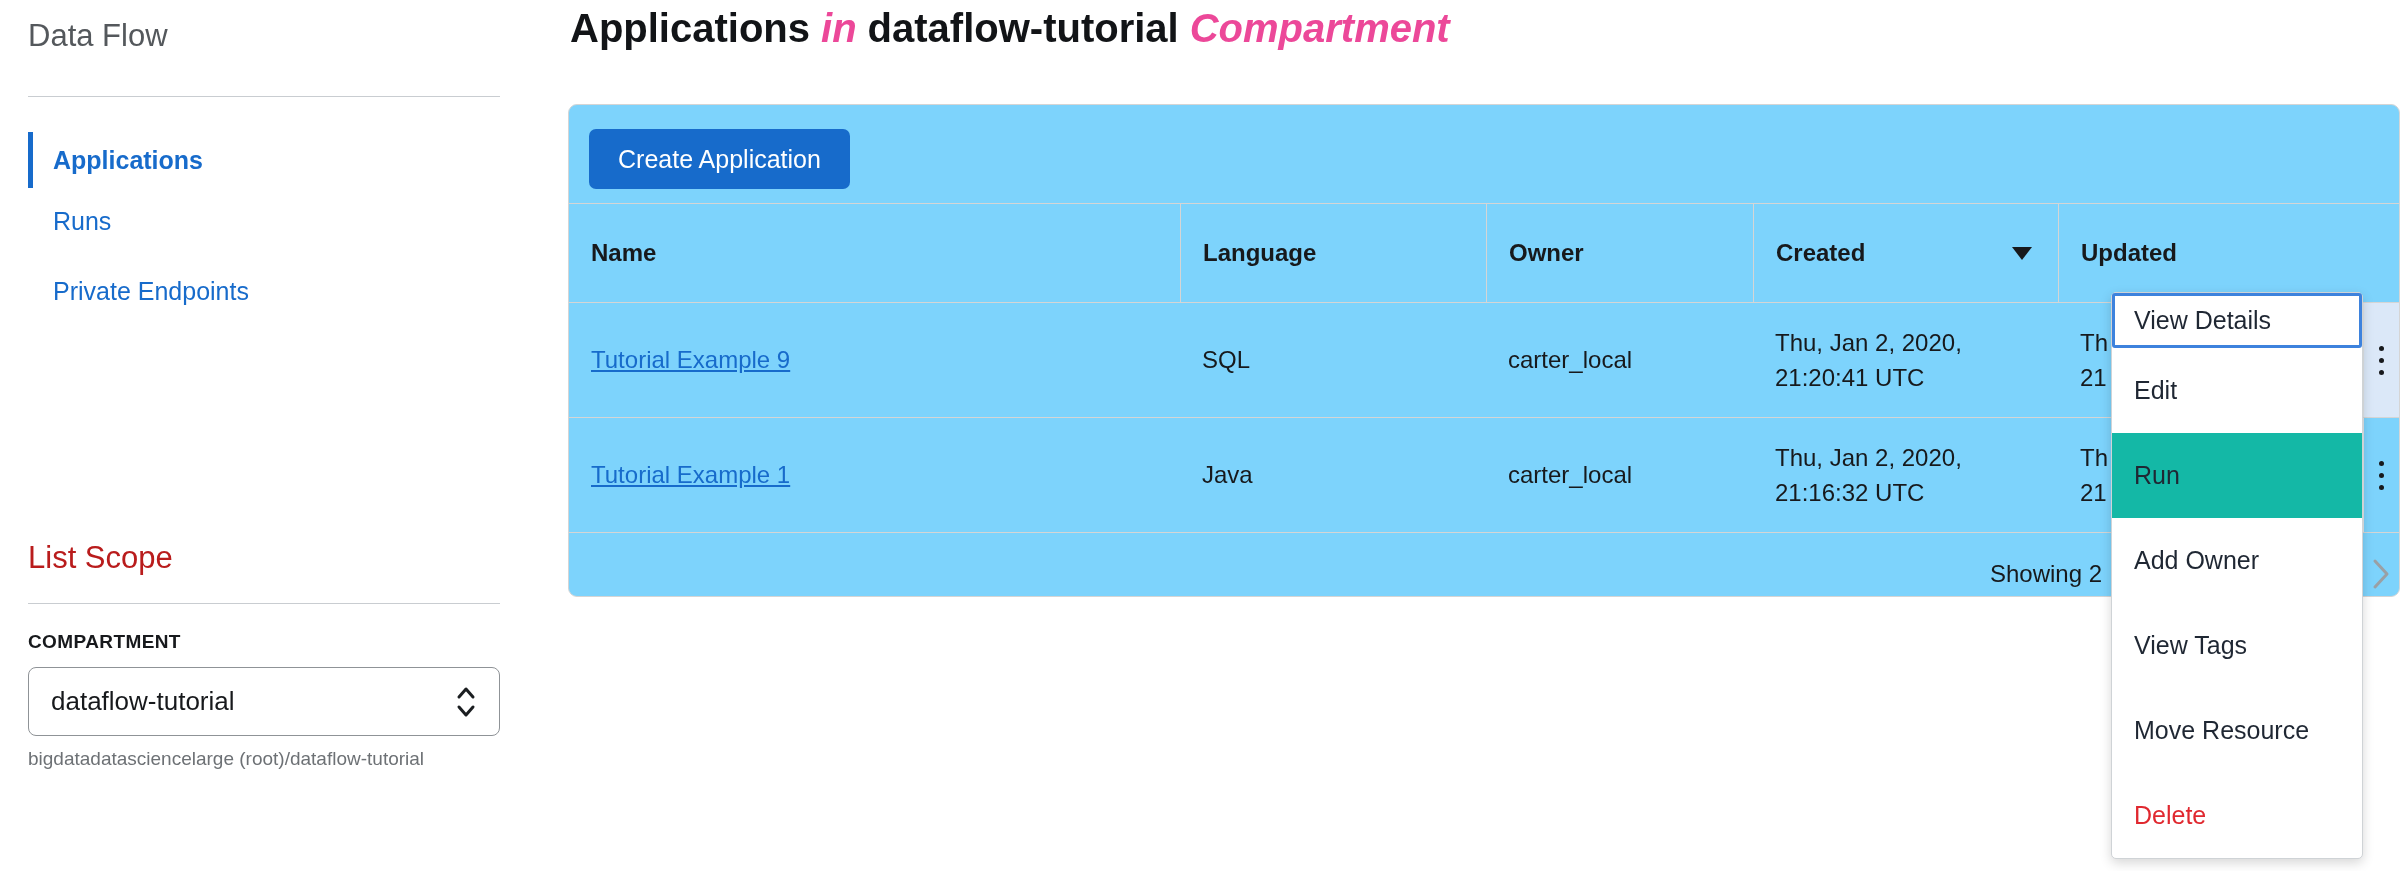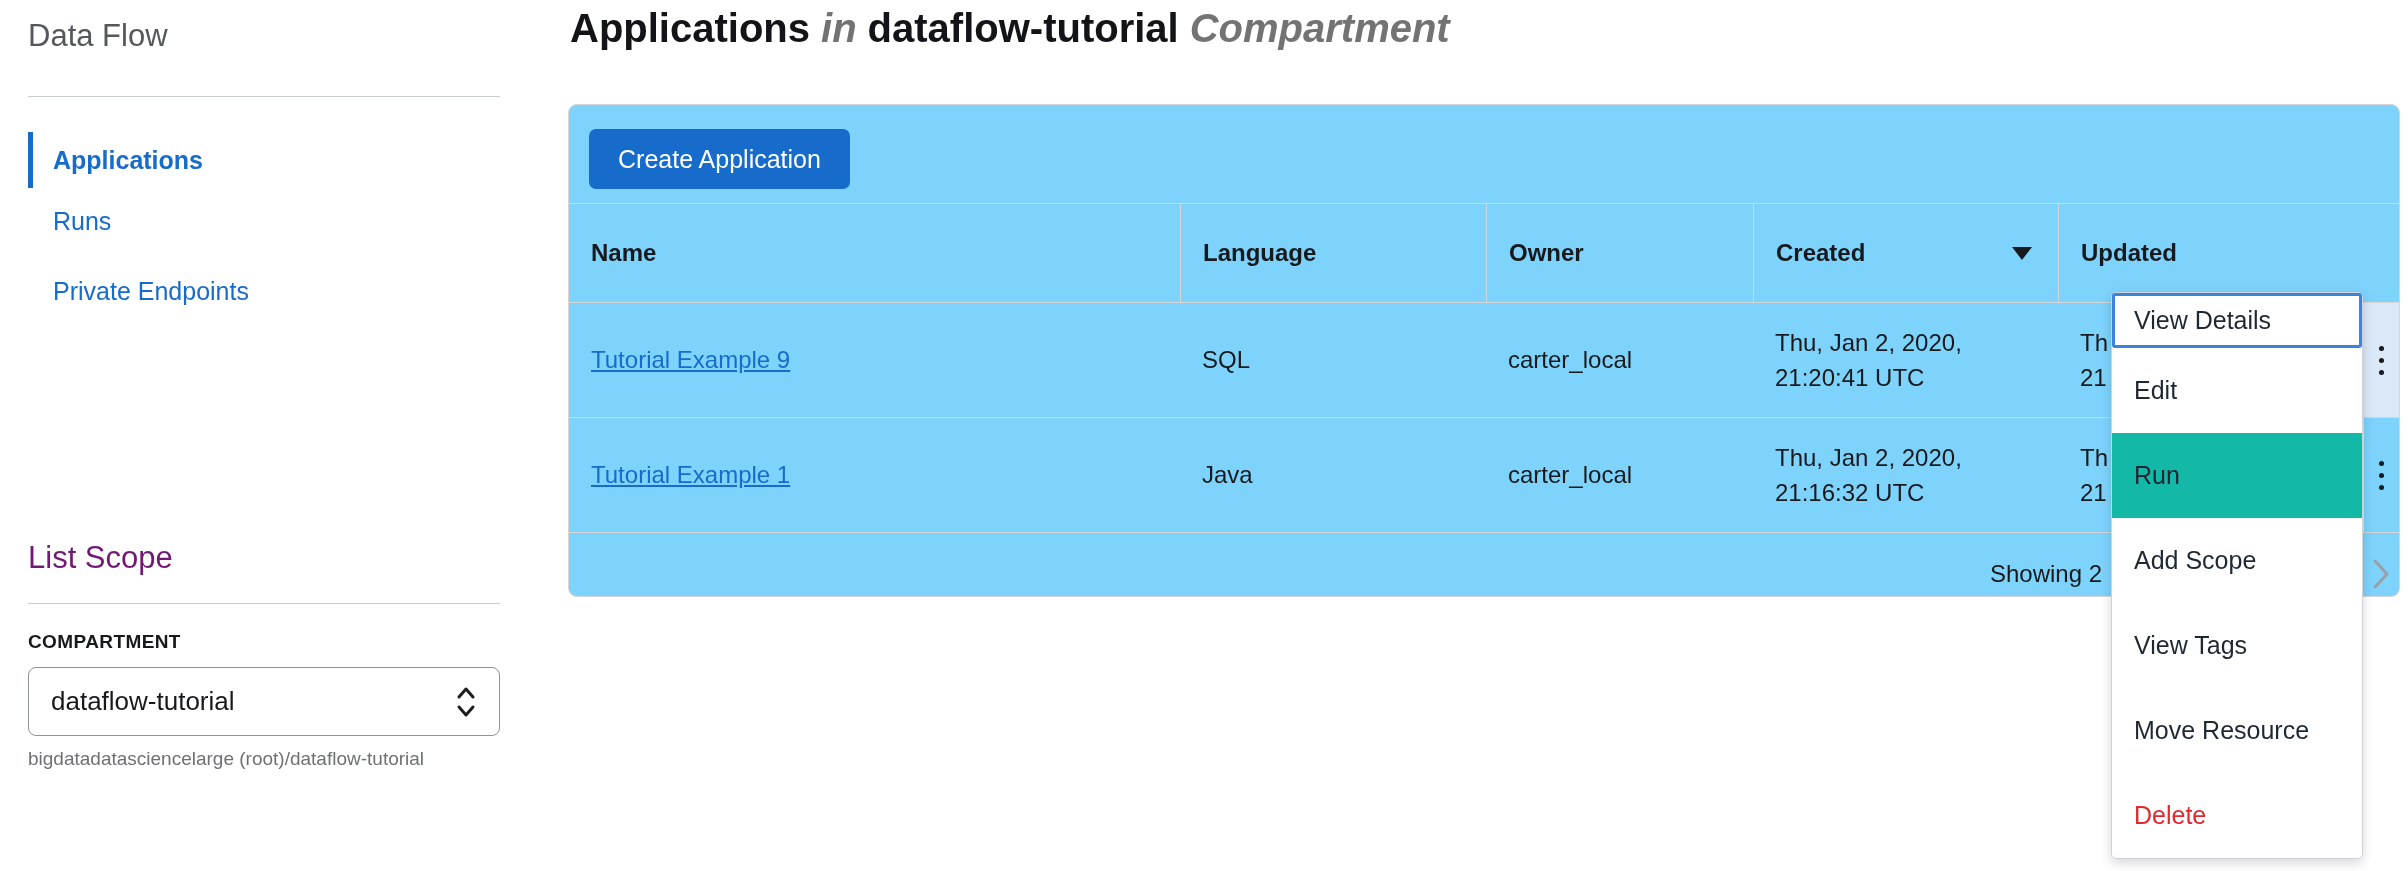--- a/index.html
+++ b/index.html
@@ -8,30 +8,30 @@
 
   
   .side-title { position:absolute; left:28px; top:18px; font-size:31px; font-weight:400; color:#54585c; }
   .divider { position:absolute; left:28px; width:472px; height:1px; background:#c9cdd1; }
   .divider-1 { top:96px; }
   .divider-2 { top:603px; }
   .nav-item { position:absolute; left:28px; font-size:25px; color:#176bcb; cursor:pointer; }
   .nav-item.active { top:132px; height:56px; line-height:56px; border-left:5px solid #176bcb; padding-left:20px; font-weight:bold; }
   .nav-runs { top:207px; padding-left:25px; }
   .nav-pe { top:277px; padding-left:25px; }
-  .list-scope-title { position:absolute; left:28px; top:540px; font-size:31px; font-weight:400; color:#701a75; }
+  .list-scope-title { position:absolute; left:28px; top:540px; font-size:31px; font-weight:400; color:#b91c1c; }
   .comp-label { position:absolute; left:28px; top:631px; font-size:19px; font-weight:700; letter-spacing:.4px; color:#17191c; }
   .comp-select { position:absolute; left:28px; top:667px; width:472px; height:69px; border:1px solid #8f9397; border-radius:8px;
                  display:flex; align-items:center; justify-content:space-between; padding:0 22px; font-size:26px; background:#fff; cursor:pointer; }
   .comp-path { position:absolute; left:28px; top:748px; font-size:19px; color:#6d7175; }
 
   
   .page-title { position:absolute; left:570px; top:6px; font-size:40px; color:#121417; white-space:nowrap; }
   .page-title span { margin-right:11px; }
-  .t-gray { color:#737373; font-style:italic; }
+  .t-gray { color:#ec4899; font-style:italic; }
 
   
   .card { position:absolute; left:568px; top:104px; width:1832px; height:493px; border:1px solid #d5d5d5; border-radius:9px; background:#7dd3fc; }
   .toolbar { position:relative; height:98px; }
   .create-btn { position:absolute; left:20px; top:24px; height:60px; padding:0 29px; background:#176bcb; color:#fff;
                 font-size:25px; border:none; border-radius:7px; display:flex; align-items:center; cursor:pointer; font-family:inherit; }
   .thead { display:flex; height:100px; border-top:1px solid #d5d5d5; border-bottom:1px solid #d5d5d5; font-size:24px; font-weight:bold; }
   .th { height:100%; display:flex; align-items:center; padding-left:22px; }
   .th + .th { border-left:1px solid #d5d5d5; }
   .w-name { width:611px; } .w-lang { width:306px; } .w-owner { width:267px; } .w-created { width:305px; }
@@ -160,19 +160,19 @@
           <polyline points="3,3 15,16 3,29" fill="none" stroke="#9aa0a5" stroke-width="3" stroke-linecap="round" stroke-linejoin="round"></polyline>
         </svg>
       </div>
     </div>
   </div>
 
   <div class="menu">
     <div class="mi focused">View Details</div>
     <div class="mi">Edit</div>
     <div class="mi hover">Run</div>
-    <div class="mi">Add Scope</div>
+    <div class="mi">Add Owner</div>
     <div class="mi">View Tags</div>
     <div class="mi">Move Resource</div>
     <div class="mi danger">Delete</div>
   </div>
 
 </div>
 
 </body></html>

